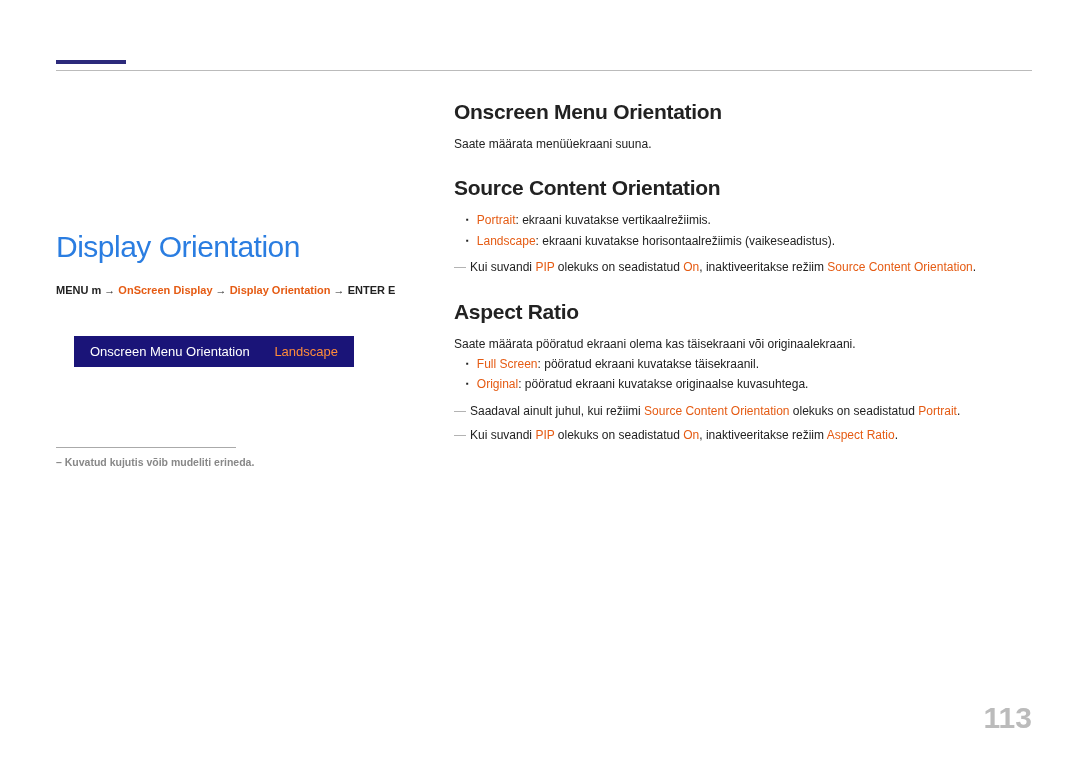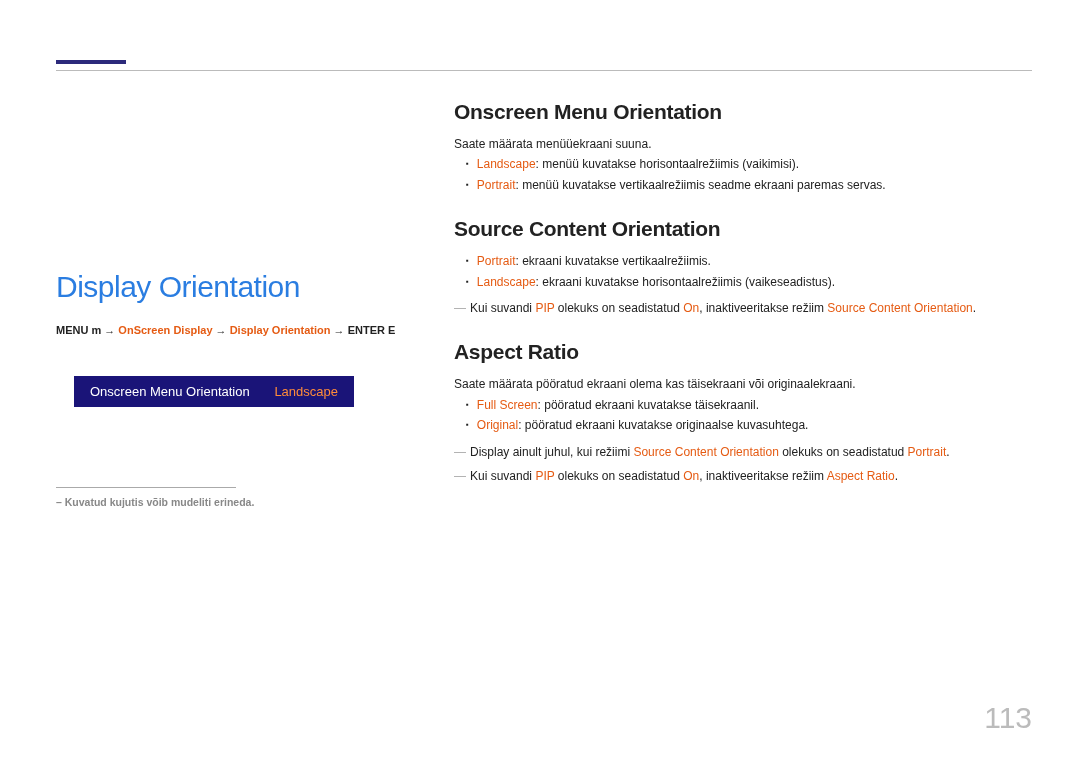--- a/index.html
+++ b/index.html
@@ -112,21 +112,21 @@
     color: #aaa;
   }
   .hl { color: #e55b13; }
   .section-block { margin-bottom: 22px; }
   .page-num {
     position: absolute;
     bottom: 28px;
     right: 48px;
     font-size: 30px;
     color: #bbb;
-    font-weight: 400;
+    font-weight: 700;
     text-align: center;
   }
 </style>
 </head>
 <body>
 
 <div class="accent-bar"></div>
 <div class="top-rule"></div>
 
 <div class="columns">
@@ -150,42 +150,38 @@
 
     <div class="footnote-rule"></div>
     <div class="footnote">– Kuvatud kujutis võib mudeliti erineda.</div>
   </div>
 
   <div class="right-col">
 
     <div class="section-block">
       <h2 class="section">Onscreen Menu Orientation</h2>
       <p>Saate määrata menüüekraani suuna.</p>
-      <ul>
-        <li><span class="hl">Landscape</span><span>: menüü kuvatakse horisontaalrežiimis (vaikimisi).</span></li>
-        <li><span class="hl">Portrait</span><span>: menüü kuvatakse vertikaalrežiimis seadme ekraani paremas servas.</span></li>
-      </ul>
     </div>
 
     <div class="section-block">
       <h2 class="section">Source Content Orientation</h2>
       <ul>
         <li><span class="hl">Portrait</span><span>: ekraani kuvatakse vertikaalrežiimis.</span></li>
         <li><span class="hl">Landscape</span><span>: ekraani kuvatakse horisontaalrežiimis (vaikeseadistus).</span></li>
       </ul>
       <p class="note"><span>Kui suvandi </span><span class="hl">PIP</span><span> olekuks on seadistatud </span><span class="hl">On</span><span>, inaktiveeritakse režiim </span><span class="hl">Source Content Orientation</span><span>.</span></p>
     </div>
 
     <div class="section-block">
       <h2 class="section">Aspect Ratio</h2>
       <p>Saate määrata pööratud ekraani olema kas täisekraani või originaalekraani.</p>
       <ul>
         <li><span class="hl">Full Screen</span><span>: pööratud ekraani kuvatakse täisekraanil.</span></li>
         <li><span class="hl">Original</span><span>: pööratud ekraani kuvatakse originaalse kuvasuhtega.</span></li>
       </ul>
-      <p class="note"><span>Display ainult juhul, kui režiimi </span><span class="hl">Source Content Orientation</span><span> olekuks on seadistatud </span><span class="hl">Portrait</span><span>.</span></p>
+      <p class="note"><span>Saadaval ainult juhul, kui režiimi </span><span class="hl">Source Content Orientation</span><span> olekuks on seadistatud </span><span class="hl">Portrait</span><span>.</span></p>
       <p class="note"><span>Kui suvandi </span><span class="hl">PIP</span><span> olekuks on seadistatud </span><span class="hl">On</span><span>, inaktiveeritakse režiim </span><span class="hl">Aspect Ratio</span><span>.</span></p>
     </div>
 
   </div>
 </div>
 
 <div class="page-num">113</div>
 
 </body></html>

